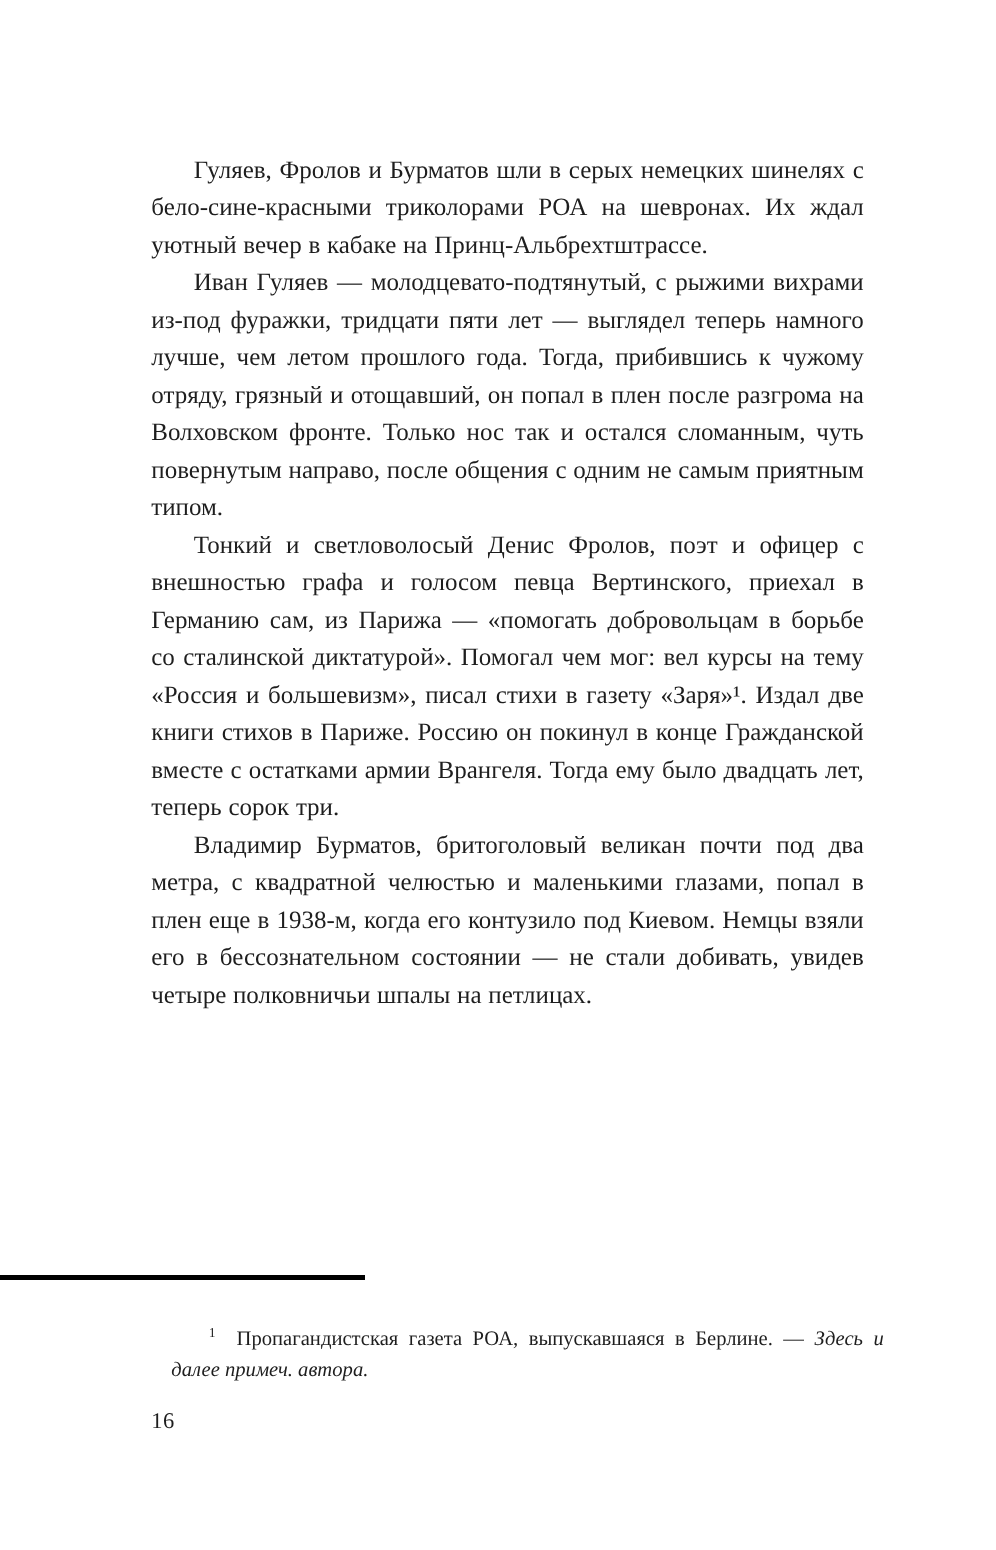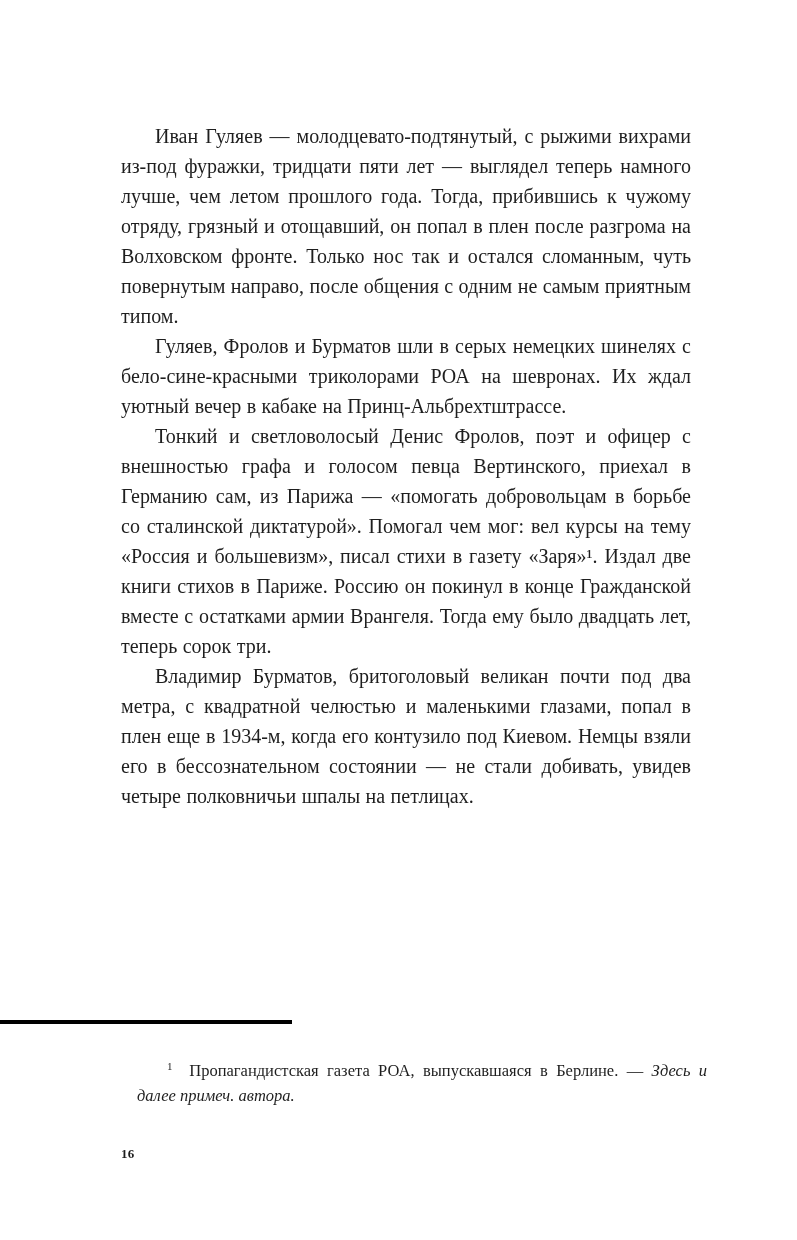--- a/index.html
+++ b/index.html
@@ -56,36 +56,35 @@
     font-size: 11px;
     line-height: 0;
   }
   .footnote .it {
     font-style: italic;
   }
   .page-number {
     position: absolute;
     left: 121px;
     top: 1126px;
-    font-size: 13px;
-    font-weight: bold;
+    font-size: 18px;
+    font-weight: normal;
     letter-spacing: 0.02em;
-    margin-top: 20px;
   }
 </style>
 </head>
 <body>
 
 <div class="page">
 
   <div class="text-block">
+    <p>Гуляев, Фролов и Бурматов шли в серых немецких шинелях с бело-сине-красными триколорами РОА на шевронах. Их ждал уютный вечер в кабаке на Принц-Альбрехтштрассе.</p>
     <p>Иван Гуляев — молодцевато-подтянутый, с рыжими вихрами из-под фуражки, тридцати пяти лет — выглядел теперь намного лучше, чем летом прошлого года. Тогда, прибившись к чужому отряду, грязный и отощавший, он попал в плен после разгрома на Волховском фронте. Только нос так и остался сломанным, чуть повернутым направо, после общения с одним не самым приятным типом.</p>
-    <p>Гуляев, Фролов и Бурматов шли в серых немецких шинелях с бело-сине-красными триколорами РОА на шевронах. Их ждал уютный вечер в кабаке на Принц-Альбрехтштрассе.</p>
     <p>Тонкий и светловолосый Денис Фролов, поэт и офицер с внешностью графа и голосом певца Вертинского, приехал в Германию сам, из Парижа — «помогать добровольцам в борьбе со сталинской диктатурой». Помогал чем мог: вел курсы на тему «Россия и большевизм», писал стихи в газету «Заря»¹. Издал две книги стихов в Париже. Россию он покинул в конце Гражданской вместе с остатками армии Врангеля. Тогда ему было двадцать лет, теперь сорок три.</p>
-    <p>Владимир Бурматов, бритоголовый великан почти под два метра, с квадратной челюстью и маленькими глазами, попал в плен еще в 1934-м, когда его контузило под Киевом. Немцы взяли его в бессознательном состоянии — не стали добивать, увидев четыре полковничьи шпалы на петлицах.</p>
+    <p>Владимир Бурматов, бритоголовый великан почти под два метра, с квадратной челюстью и маленькими глазами, попал в плен еще в 1938-м, когда его контузило под Киевом. Немцы взяли его в бессознательном состоянии — не стали добивать, увидев четыре полковничьи шпалы на петлицах.</p>
   </div>
 
   <div class="footnote-rule"></div>
 
   <p class="footnote"><sup>1</sup>&nbsp;&nbsp;<span>Пропагандистская газета РОА, выпускавшаяся в Берлине. —</span> <span class="it">Здесь и далее примеч. автора.</span></p>
 
   <div class="page-number">16</div>
 
 </div>
 

